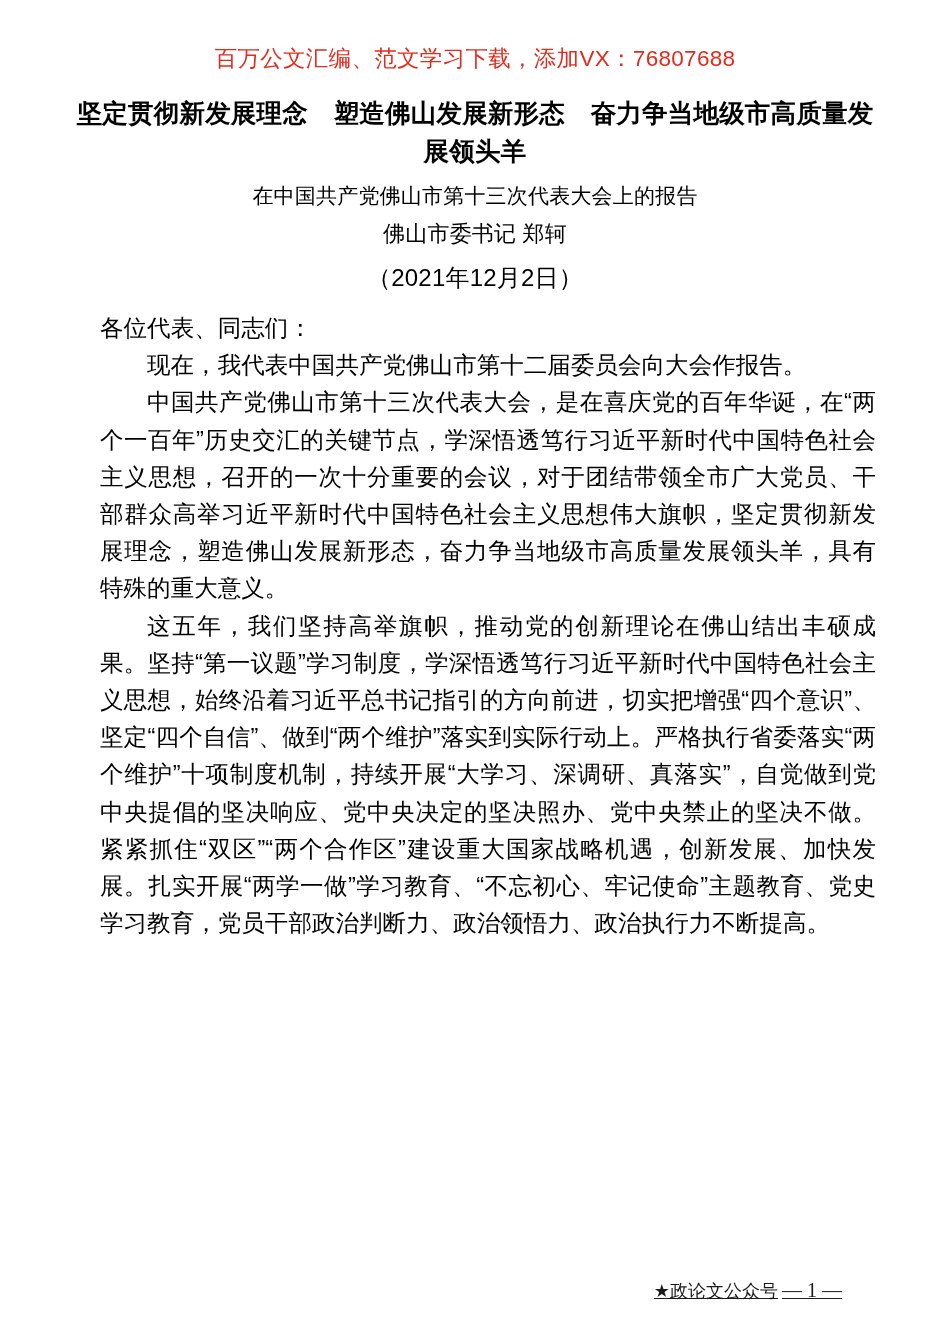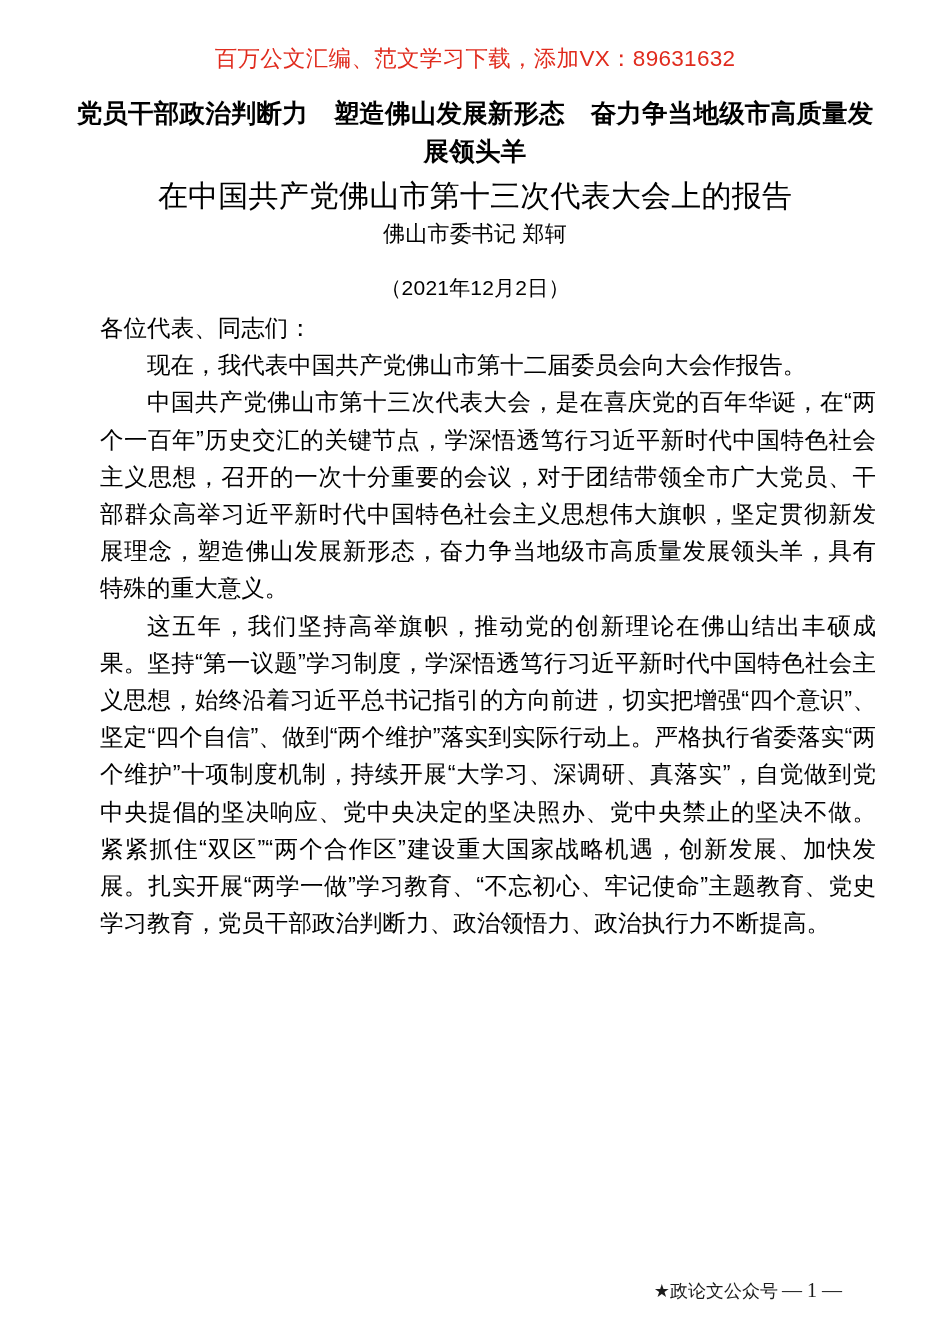--- a/index.html
+++ b/index.html
@@ -49,39 +49,39 @@
   .doc-title {
     font-size: 25.5px;
     line-height: 38px;
     font-weight: 700;
     letter-spacing: 0.2px;
     margin: 0;
     text-align: center;
     word-break: break-all;
   }
   .doc-subtitle {
-    font-size: 30px;
+    font-size: 21px;
     line-height: 38px;
     font-weight: 400;
     margin: 0;
     padding-top: 7px;
     letter-spacing: 0.2px;
   }
   .doc-author {
     font-size: 22px;
     line-height: 38px;
     font-weight: 400;
     margin: 0;
     letter-spacing: 0.2px;
   }
   .doc-date {
-    font-size: 21px;
+    font-size: 24px;
     line-height: 38px;
     font-weight: 400;
-    margin: 16px;
+    margin: 6px;
     letter-spacing: 0.2px;
   }
 
   
   .body-block {
     position: absolute;
     top: 310px;
     left: 100px;
     width: 776px;
   }
@@ -112,40 +112,41 @@
     left: 0;
     width: 930px;
     padding-right: 88px;
     box-sizing: border-box;
     text-align: right;
     font-size: 19px;
     line-height: 26px;
     color: #1a1a1a;
     font-family: "Liberation Serif", "DejaVu Serif", serif;
     white-space: nowrap;
+    text-decoration: underline;
   }
   .footer .fsrc {
     font-family: "Liberation Sans", "DejaVu Sans", sans-serif;
     font-size: 18px;
   }
   .footer .fpage {
     font-family: "Liberation Serif", "DejaVu Serif", serif;
     font-size: 20px;
     padding-left: 4px;
   }
 </style>
 </head>
 <body>
 
 <div class="page">
 
-  <div class="promo-banner" style="color: rgb(224, 43, 29);">百万公文汇编、范文学习下载，添加VX：89631632</div>
+  <div class="promo-banner" style="color: rgb(224, 43, 29);">百万公文汇编、范文学习下载，添加VX：76807688</div>
 
   <div class="title-block">
-    <h1 class="doc-title">党员干部政治判断力　塑造佛山发展新形态　奋力争当地级市高质量发展领头羊</h1>
+    <h1 class="doc-title">坚定贯彻新发展理念　塑造佛山发展新形态　奋力争当地级市高质量发展领头羊</h1>
     <div class="doc-subtitle">在中国共产党佛山市第十三次代表大会上的报告</div>
     <div class="doc-author">佛山市委书记 郑轲</div>
     <div class="doc-date">（2021年12月2日）</div>
   </div>
 
   <div class="body-block">
     <p class="para salutation">各位代表、同志们：</p>
     <p class="para indent">现在，我代表中国共产党佛山市第十二届委员会向大会作报告。</p>
     <p class="para indent">中国共产党佛山市第十三次代表大会，是在喜庆党的百年华诞，在“两个一百年”历史交汇的关键节点，学深悟透笃行习近平新时代中国特色社会主义思想，召开的一次十分重要的会议，对于团结带领全市广大党员、干部群众高举习近平新时代中国特色社会主义思想伟大旗帜，坚定贯彻新发展理念，塑造佛山发展新形态，奋力争当地级市高质量发展领头羊，具有特殊的重大意义。</p>
     <p class="para indent">这五年，我们坚持高举旗帜，推动党的创新理论在佛山结出丰硕成果。坚持“第一议题”学习制度，学深悟透笃行习近平新时代中国特色社会主义思想，始终沿着习近平总书记指引的方向前进，切实把增强“四个意识”、坚定“四个自信”、做到“两个维护”落实到实际行动上。严格执行省委落实“两个维护”十项制度机制，持续开展“大学习、深调研、真落实”，自觉做到党中央提倡的坚决响应、党中央决定的坚决照办、党中央禁止的坚决不做。紧紧抓住“双区”“两个合作区”建设重大国家战略机遇，创新发展、加快发展。扎实开展“两学一做”学习教育、“不忘初心、牢记使命”主题教育、党史学习教育，党员干部政治判断力、政治领悟力、政治执行力不断提高。</p>

